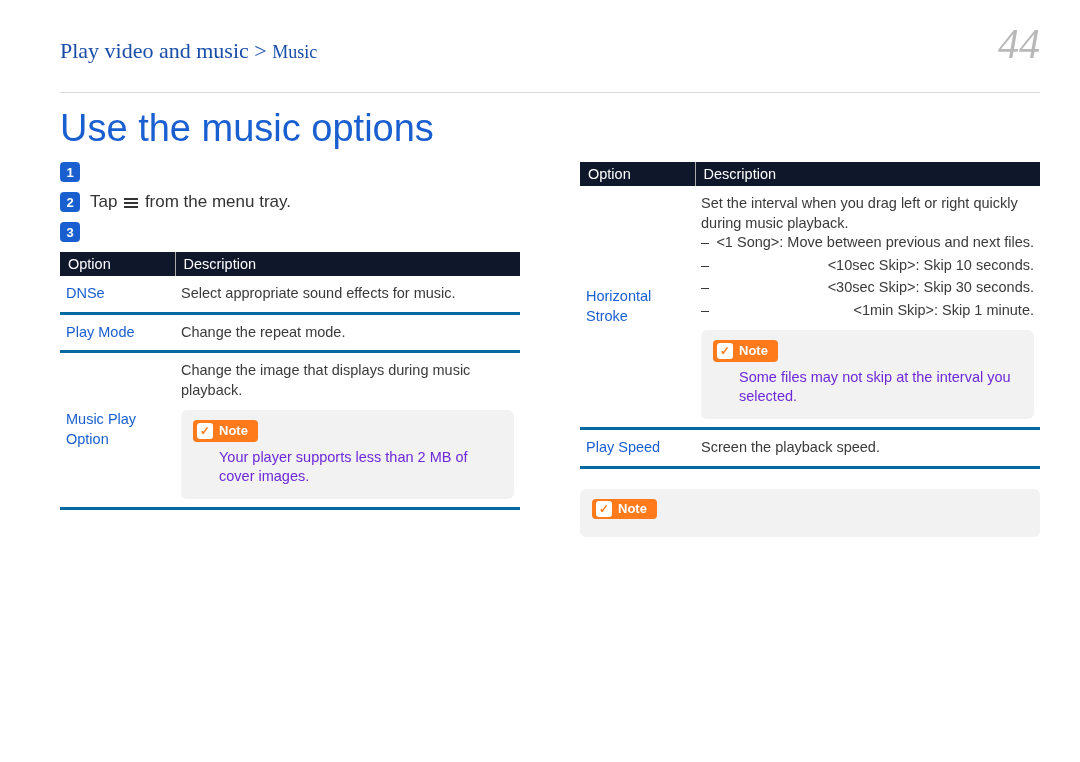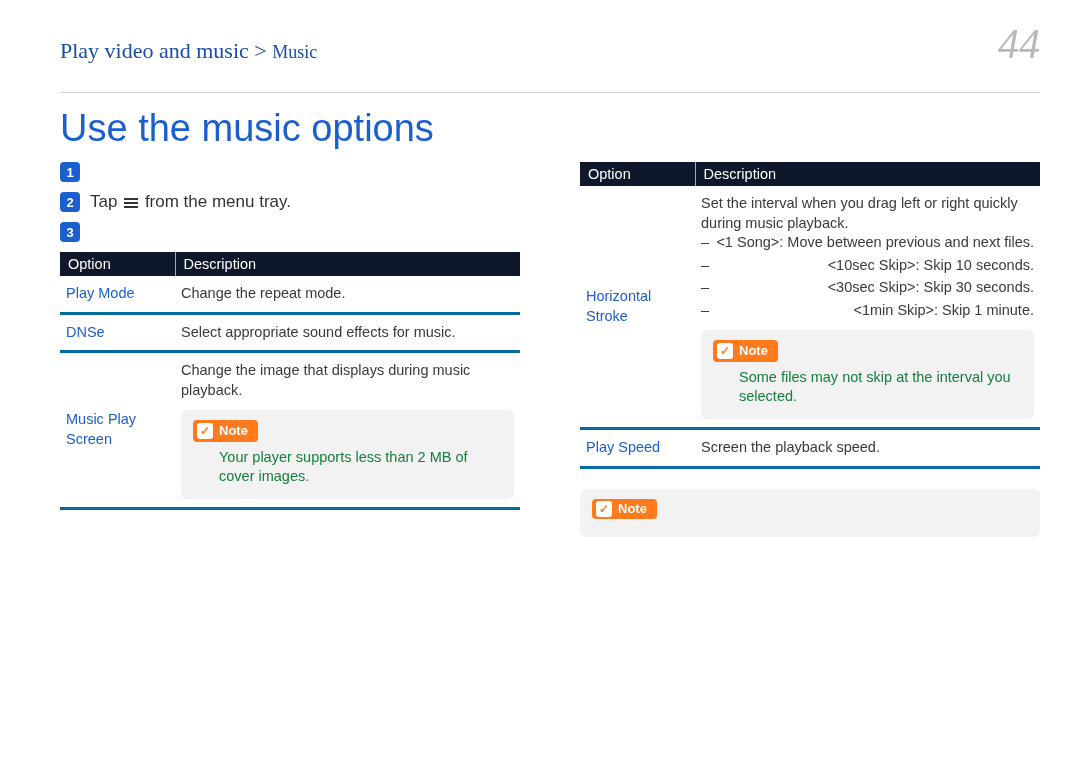--- a/index.html
+++ b/index.html
@@ -122,21 +122,21 @@
     background: #fff;
     border-radius: 3px;
     margin-right: 6px;
     display: inline-flex;
     align-items: center;
     justify-content: center;
     color: #ff7a1a;
     font-size: 12px;
     font-weight: bold;
   }
-  .note-body { font-size: 14.5px; color: #15803d; line-height: 1.35; padding-left: 26px; }
+  .note-body { font-size: 14.5px; color: #6d28d9; line-height: 1.35; padding-left: 26px; }
   .bullet-list { list-style: none; padding-left: 0; text-align: right; }
   .bullet-list li { position: relative; padding-left: 14px; margin-bottom: 3px; }
   .bullet-list li::before {
     content: "–"; position: absolute; left: 0; top: 0;
   }
 </style>
 </head>
 <body>
 
 <div class="header">
@@ -176,29 +176,29 @@
 
     <table class="opt">
       <thead>
         <tr>
           <th>Option</th>
           <th>Description</th>
         </tr>
       </thead>
       <tbody>
         <tr>
+          <td class="optname">DNSe</td>
+          <td>Select appropriate sound effects for music.</td>
+        </tr>
+        <tr>
           <td class="optname">Play Mode</td>
           <td>Change the repeat mode.</td>
         </tr>
         <tr>
-          <td class="optname">DNSe</td>
-          <td>Select appropriate sound effects for music.</td>
-        </tr>
-        <tr>
-          <td class="optname">Music Play Screen</td>
+          <td class="optname">Music Play Option</td>
           <td>
             <div>Change the image that displays during music playback.</div>
             <div class="note-box">
               <div class="note-tag">
                 <span class="note-check">✓</span>
                 <span>Note</span>
               </div>
               <div class="note-body">Your player supports less than 2 MB of cover images.</div>
             </div>
           </td>

